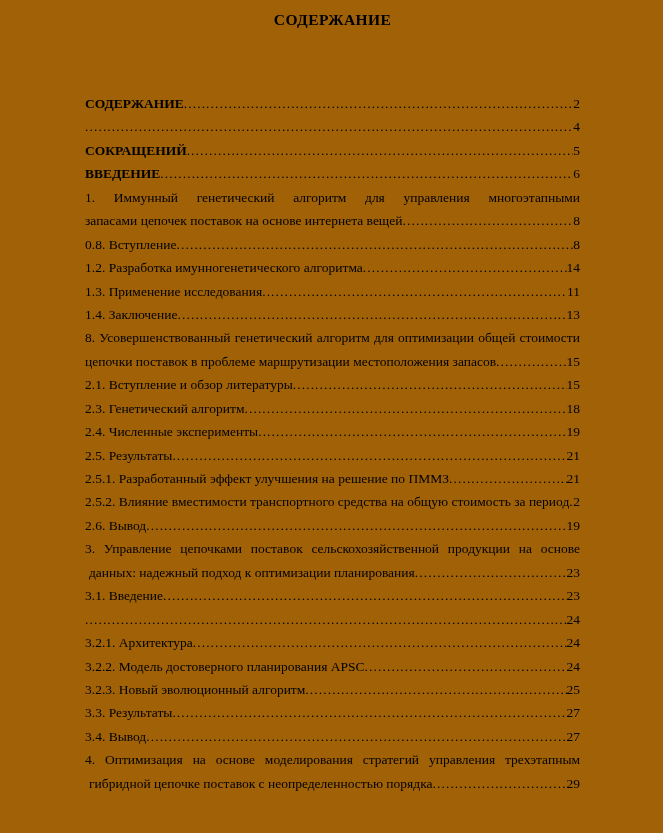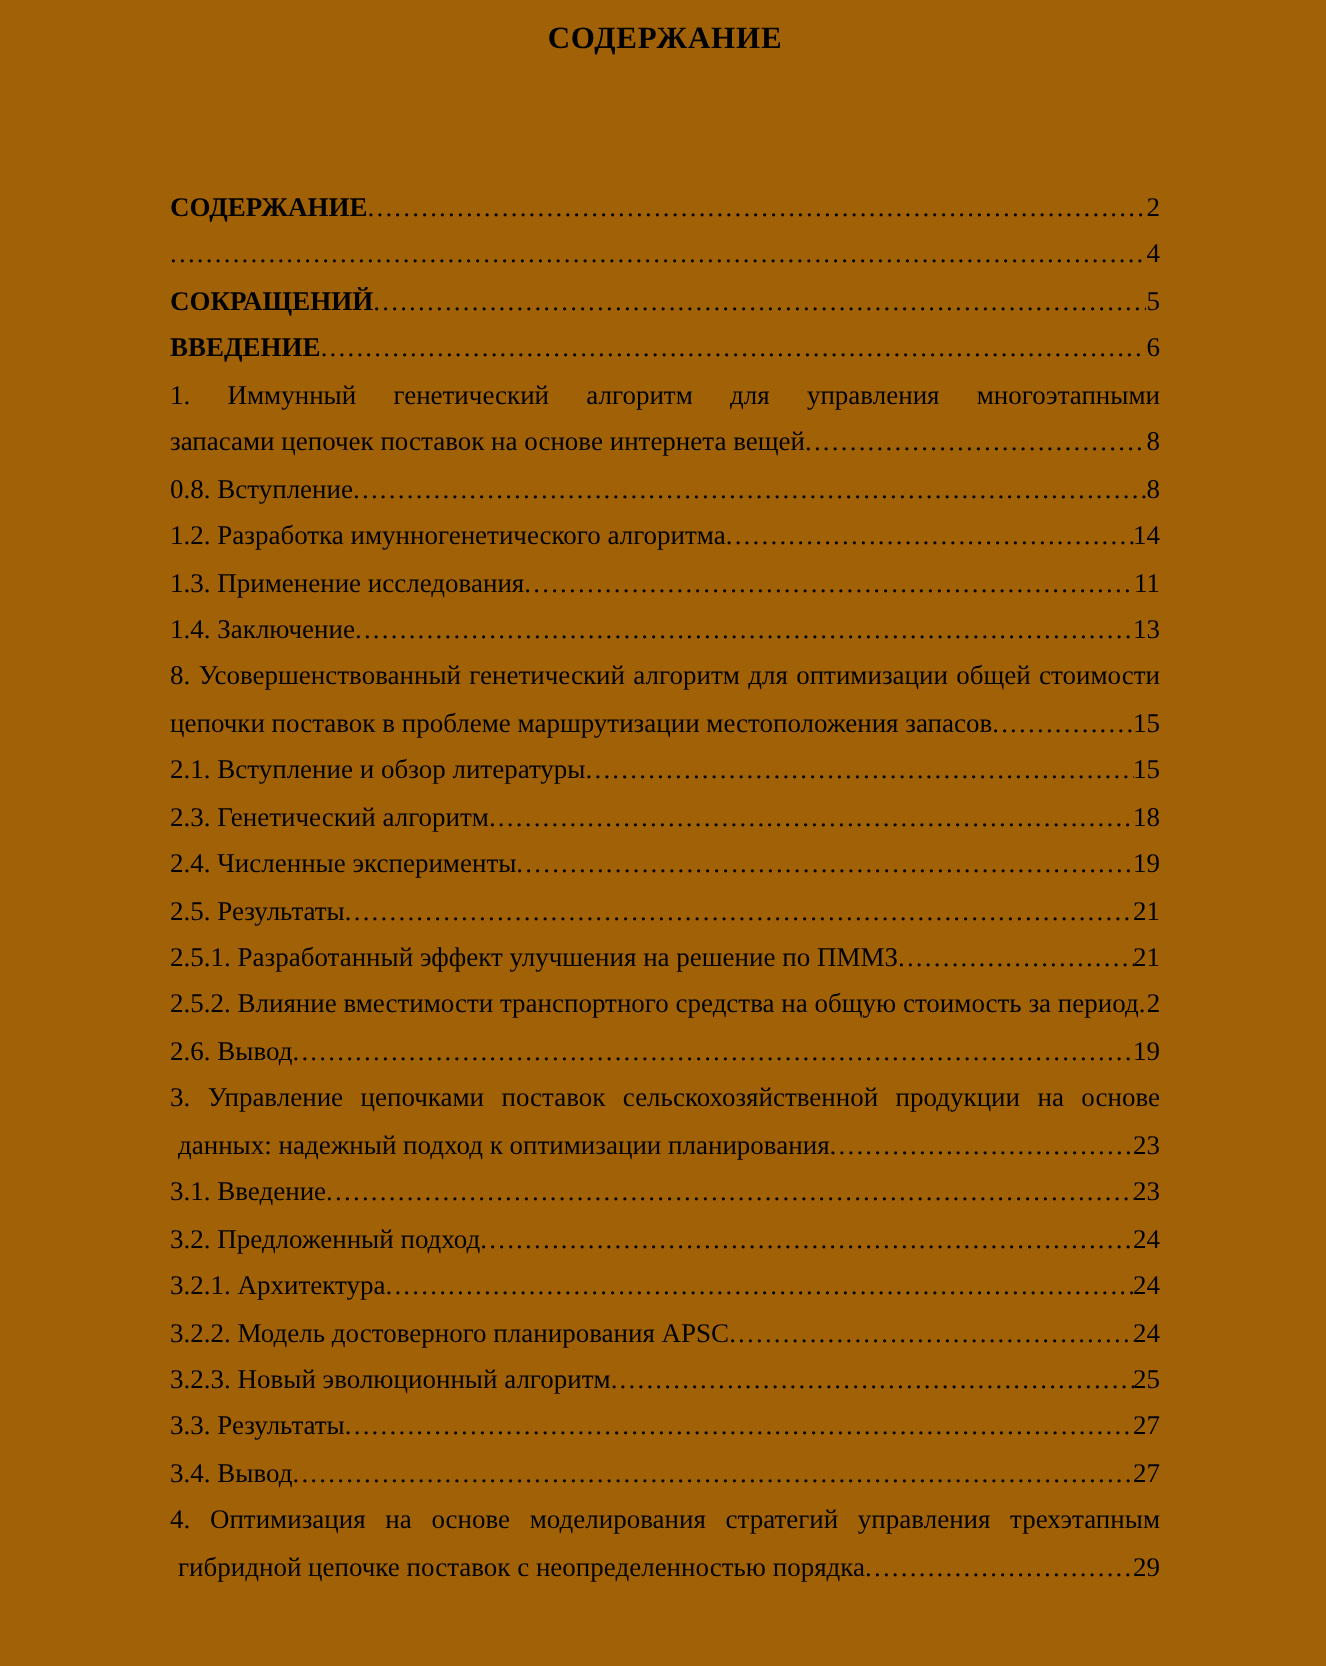--- a/index.html
+++ b/index.html
@@ -196,21 +196,20 @@
       </div>
       <div class="toc-entry">
         <div class="row">
           <span class="label">3.1. Введение</span>
           <span class="dots"></span>
           <span class="pnum">23</span>
         </div>
       </div>
       <div class="toc-entry">
         <div class="row">
-          <span class="label">3.2. Предложенный подход</span>
           <span class="dots"></span>
           <span class="pnum">24</span>
         </div>
       </div>
       <div class="toc-entry">
         <div class="row">
           <span class="label">3.2.1. Архитектура</span>
           <span class="dots"></span>
           <span class="pnum">24</span>
         </div>

